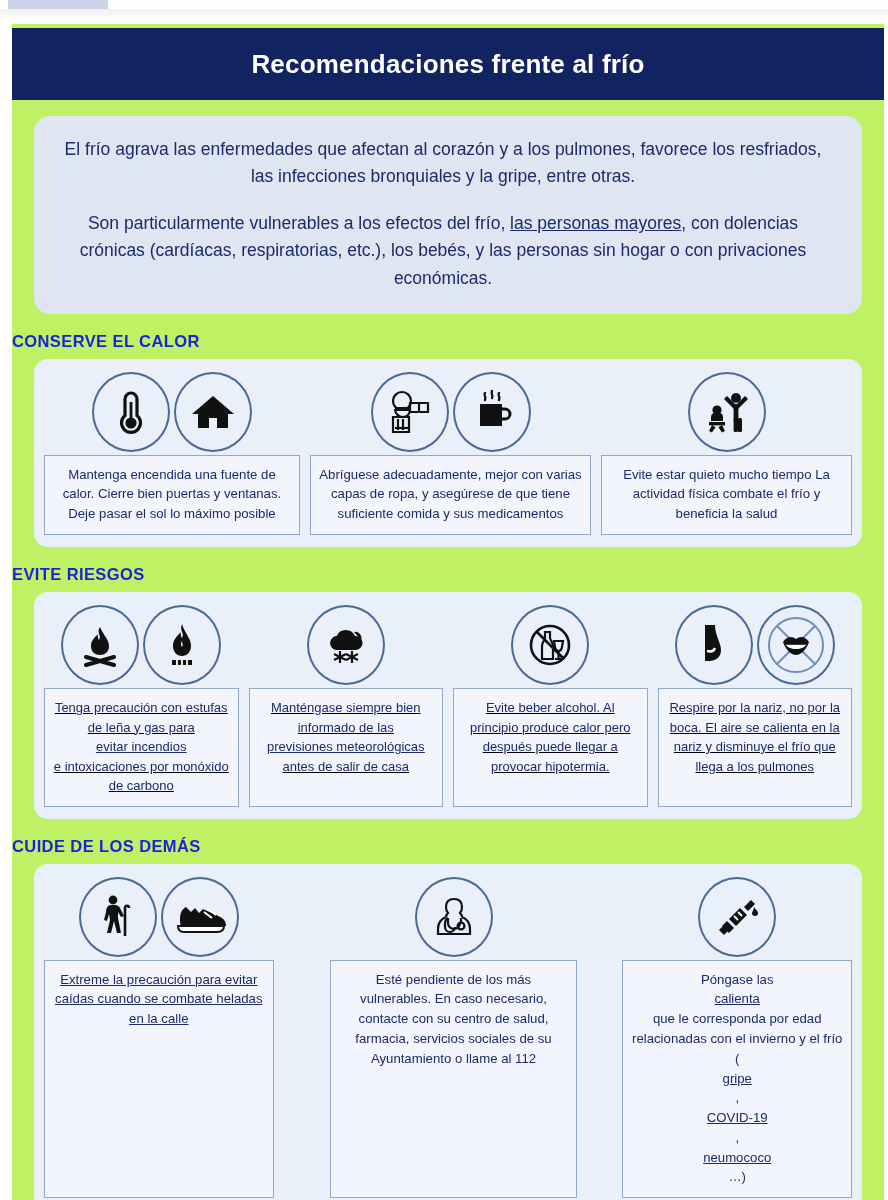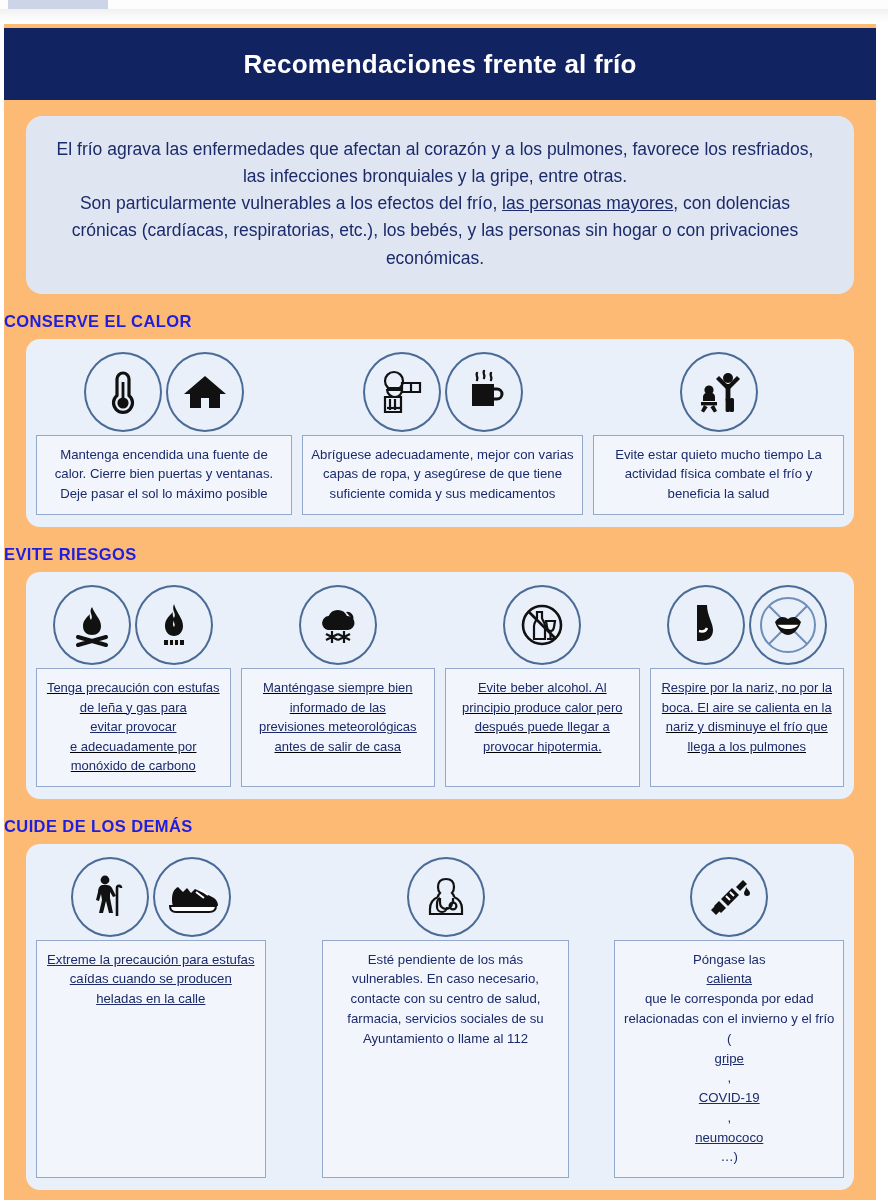--- a/index.html
+++ b/index.html
@@ -27,23 +27,23 @@
     background: #ccd4e8;
   }
   .top-fade {
     position: absolute; left: 0; top: 9px;
     width: 888px; height: 13px;
     background: linear-gradient(#f0f0f0, #fafafa 60%, #ffffff);
   }
 
   
   .poster {
-    position: absolute; left: 4px; top: 24px;
+    position: absolute; left: 12px; top: 24px;
     width: 872px; height: 1176px;
-    background: #fdba74;
+    background: #bef264;
   }
 
   
   .banner {
     margin: 4px 0 0 0;
     height: 72px;
     background: #122361;
     display: flex; align-items: center; justify-content: center;
   }
   .banner-title {
@@ -59,21 +59,21 @@
     background: #dfe6f2;
     border-radius: 16px;
     padding: 20px 38px 22px 28px;
     text-align: center;
   }
   .intro p {
     color: #1b2a6b;
     font-size: 17.5px;
     line-height: 1.55;
   }
-  .intro p + p { }
+  .intro p + p { margin-top: 20px; }
   .ul { text-decoration: underline; }
 
   
   .sec-head {
     text-align: left;
     color: #1e1ee0;
     font-weight: bold;
     font-size: 16.5px;
     letter-spacing: .4px;
     margin: 18px 0 8px 0;
@@ -260,22 +260,22 @@
               <path d="M11 38h20v5H11z" fill="#111"></path>
               <g stroke="#fff" stroke-width="1.8">
                   <path d="M16 38v5M21 38v5M26 38v5"></path>
                 </g>
             </svg>
           </div>
         </div>
         <div class="card">
             <span>
               <span>Tenga precaución con estufas de leña y gas para </span>
-              <span class="ul">evitar provocar</span>
-              <span> e adecuadamente por monóxido de carbono</span>
+              <span class="ul">evitar incendios</span>
+              <span> e intoxicaciones por monóxido de carbono</span>
             </span>
           </div>
       </div>
 
       <div class="col">
         <div class="icons">
           <div class="ring">
             <svg width="46" height="42" viewBox="0 0 46 42">
               <path d="M13 26a7 7 0 0 1 .6-13.9A10 10 0 0 1 32 12a7 7 0 0 1 1 14z" fill="#111"></path>
               <path d="M31 8a6 6 0 0 1 7 8" fill="#111"></path>
@@ -363,21 +363,21 @@
             <svg width="52" height="36" viewBox="0 0 52 36">
               <path d="M6 20c0-6 2-10 6-12l5 5 4-4 4 5 4-4c6 3 14 6 19 9 3 2 4 5 4 8H7c-1-2-1-5-1-7z" fill="#111"></path>
               <path d="M4 27h46c0 4-3 6-7 6H10c-4 0-6-2-6-6z" fill="#fff" stroke="#111" stroke-width="2"></path>
               <g stroke="#fff" stroke-width="2">
                   <path d="M30 13l8 6M34 10l8 6"></path>
                 </g>
             </svg>
           </div>
         </div>
         <div class="card">
-            <span class="ul">Extreme la precaución para estufas caídas cuando se producen heladas en la calle</span>
+            <span class="ul">Extreme la precaución para evitar caídas cuando se combate heladas en la calle</span>
           </div>
       </div>
 
       <div class="col">
         <div class="icons">
           <div class="ring">
             <svg width="46" height="46" viewBox="0 0 46 46">
               <g fill="none" stroke="#111" stroke-width="2.2">
                 <path d="M23 5c-5 0-8 3-8 8 0 3 1 5 2 6-1 1-2 2-2 4"></path>
                 <path d="M23 5c5 0 8 3 8 8 0 3-1 5-2 6 1 1 2 2 2 4"></path>

